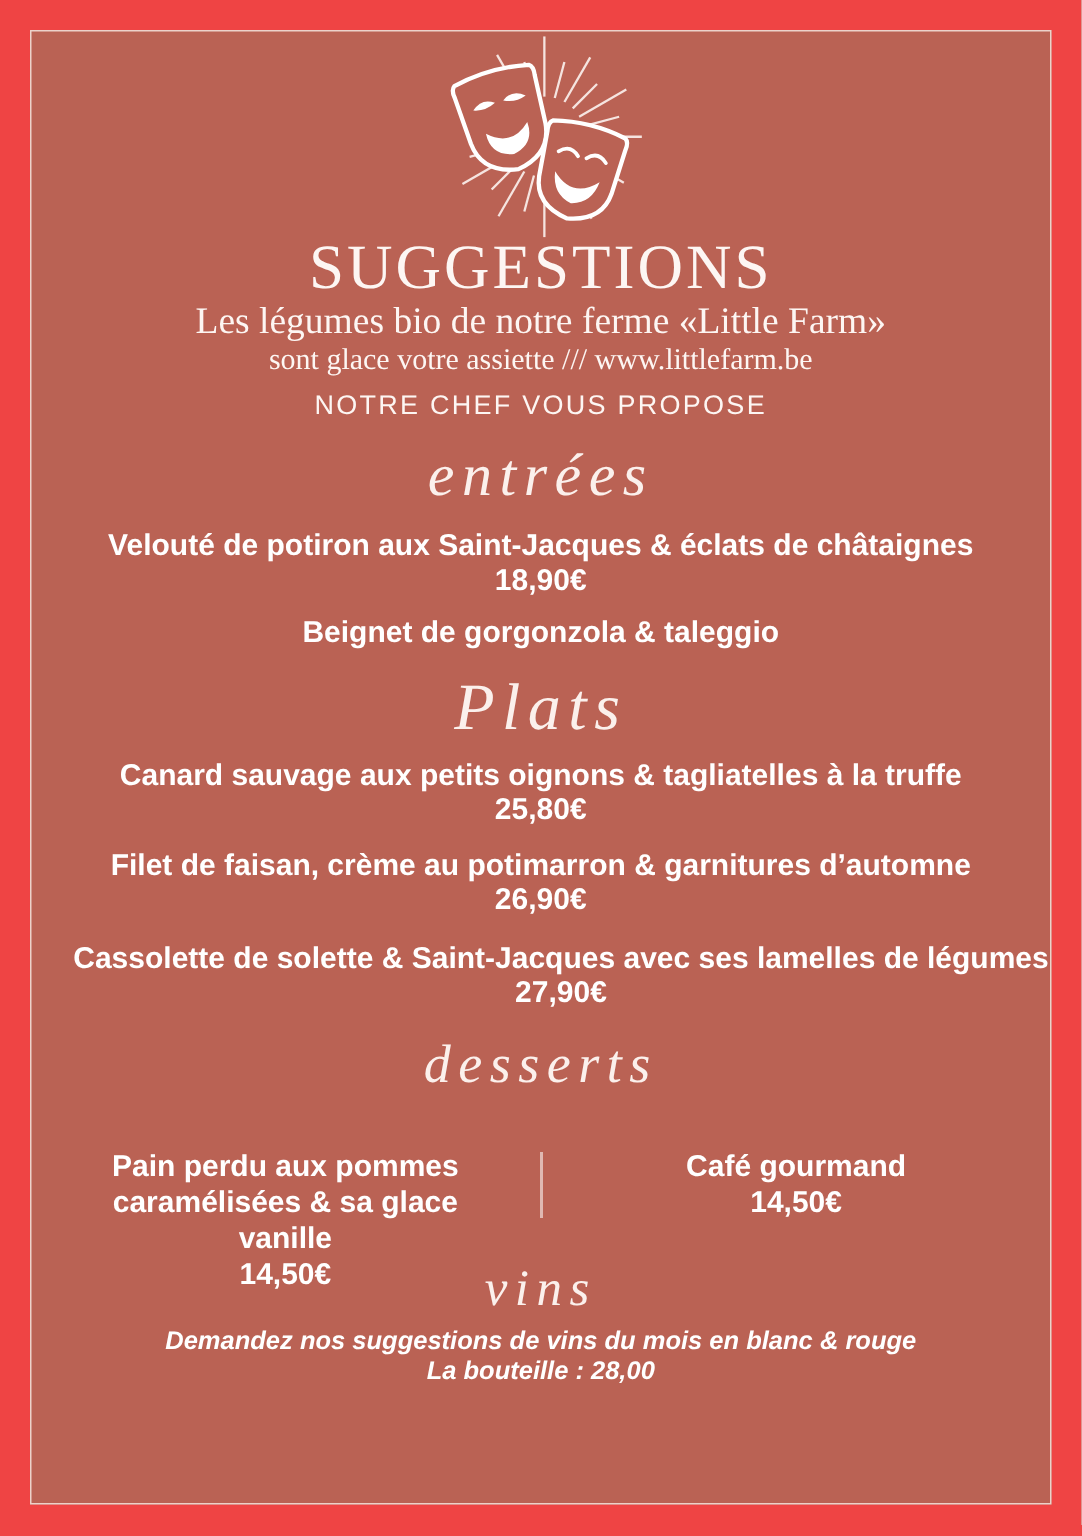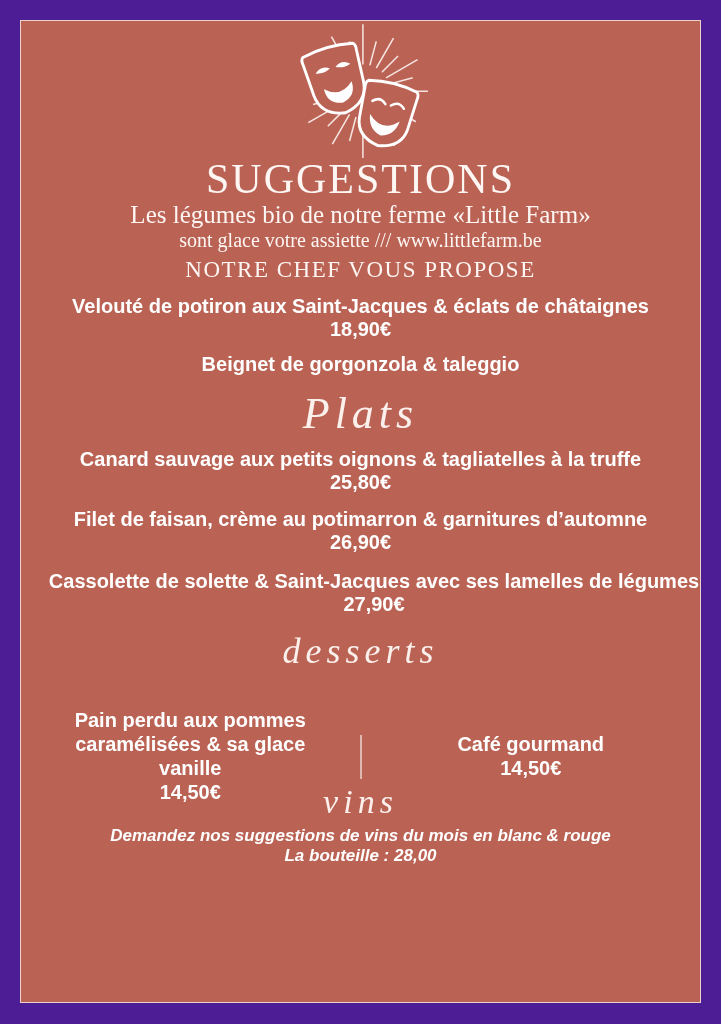--- a/index.html
+++ b/index.html
@@ -5,21 +5,21 @@
   html,body{margin:0;padding:0;}
   body{
     width:721px;height:1024px;
     background:#ffffff;
     font-family:"Liberation Sans", sans-serif;
     overflow:hidden;
   }
   .page{
     position:relative;
     width:721px;height:1024px;
-    background:#4c1d95;
+    background:#ef4444;
   }
   .panel{
     position:absolute;
     left:20px;top:20px;right:20px;bottom:21px;
     background:#ba6254;
     border:1px solid #ecd2ca;
     box-sizing:border-box;
     color:#ffffff;
     text-align:center;
     overflow:hidden;
@@ -41,22 +41,22 @@
     font-family:"Liberation Serif","DejaVu Serif",serif;
     font-size:25px;line-height:28px;
     color:#fdf6f3;
   }
   .tagline{
     font-family:"Liberation Serif","DejaVu Serif",serif;
     font-size:20px;line-height:23px;
     color:#fdf6f3;
   }
   .chef-line{
-    font-family:Liberation Serif, serif;
-    font-size:23px;line-height:26px;
+    font-family:Liberation Sans, sans-serif;
+    font-size:18px;line-height:26px;
     letter-spacing:1.5px;
     margin-top:5px;
     color:#fdf6f3;
   }
   
   .script-heading{
     font-family:"Liberation Serif","DejaVu Serif",serif;
     font-style:italic;
     font-weight:400;
     color:#fbf0ec;
@@ -71,21 +71,21 @@
   .dish .name, .dish .price{
     font-weight:700;
     font-size:20px;line-height:23px;
     color:#ffffff;
   }
   .mt8{margin-top:8px;} .mt14{margin-top:14px;} .mt16{margin-top:16px;padding-left:27px;}
   
   .desserts-row{
     display:flex;
     margin-top:30px;
-    align-items:center;
+    align-items:flex-start;
   }
   .dessert-col{flex:1;}
   .dessert-col .name, .dessert-col .price{
     font-weight:700;
     font-size:20px;line-height:24px;
     color:#ffffff;
   }
   .dessert-col.left .name{max-width:268px;margin:0 auto;}
   .col-divider{
     width:2px;height:44px;
@@ -148,20 +148,21 @@
           <path d="M -16 4 Q 0 20 16 4 Q 14 20 0 23 Q -14 20 -16 4 Z" fill="#ffffff"></path>
         </g>
       </svg>
     </div>
 
     <div class="title">SUGGESTIONS</div>
     <div class="subtitle">Les légumes bio de notre ferme «Little Farm»</div>
     <div class="tagline">sont glace votre assiette /// www.littlefarm.be</div>
     <div class="chef-line">NOTRE CHEF VOUS PROPOSE</div>
 
+    <div class="script-heading h-entrees">entrées</div>
 
     <div class="dish">
       <div class="name">Velouté de potiron aux Saint-Jacques &amp; éclats de châtaignes</div>
       <div class="price">18,90€</div>
     </div>
     <div class="dish">
       <div class="name">Beignet de gorgonzola &amp; taleggio</div>
     </div>
 
     <div class="script-heading h-plats">Plats</div>

